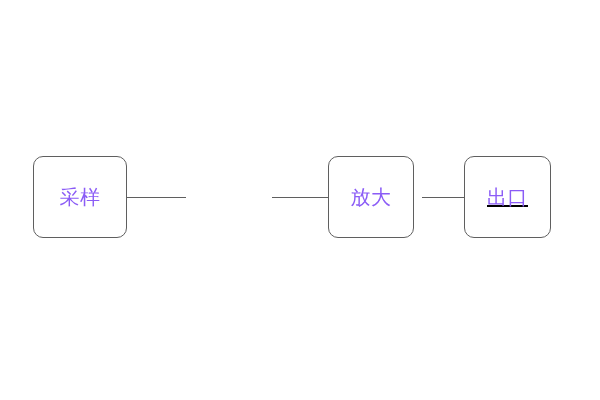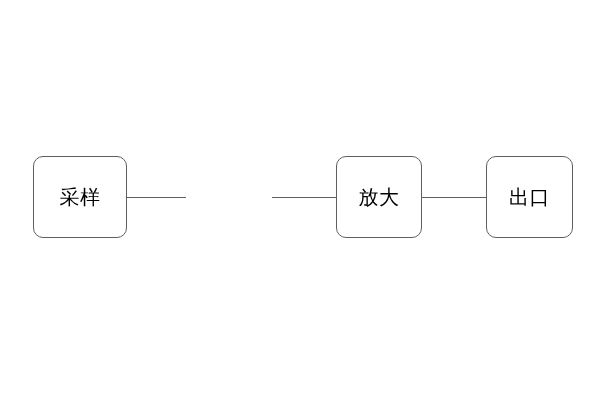--- a/index.html
+++ b/index.html
@@ -26,21 +26,21 @@
     border: 1.5px solid #5f5f5f;
     border-radius: 10px;
     display: flex;
     align-items: center;
     justify-content: center;
     z-index: 2;
   }
   .flow-node-label {
     font-size: 20px;
     line-height: 1;
-    color: #000000;
+    color: #8b5cf6;
     letter-spacing: 0.5px;
     white-space: nowrap;
     font-family: "DejaVu Sans", "Liberation Sans", sans-serif;
   }
   .flow-connector {
     position: absolute;
     height: 0;
     border-top: 1.5px solid #5f5f5f;
     z-index: 1;
   }
@@ -52,21 +52,21 @@
 
   <div class="flow-connector" style="left:127px; top:197px; width:59px;"></div>
   <div class="flow-connector" style="left:272px; top:197px; width:64px;"></div>
   <div class="flow-connector" style="left:422px; top:197px; width:64px;"></div>
 
   <div class="flow-node" style="left:33px; top:156px; width:94px; height:82px;">
     <span class="flow-node-label">采样</span>
   </div>
 
 
-  <div class="flow-node" style="left:336px; top:156px; width:86px; height:82px;">
+  <div class="flow-node" style="left:328px; top:156px; width:86px; height:82px;">
     <span class="flow-node-label">放大</span>
   </div>
 
-  <div class="flow-node" style="left:486px; top:156px; width:87px; height:82px;">
+  <div class="flow-node" style="left:464px; top:156px; width:87px; height:82px;text-decoration:underline;">
     <span class="flow-node-label">出口</span>
   </div>
 
 </div>
 
 </body></html>

